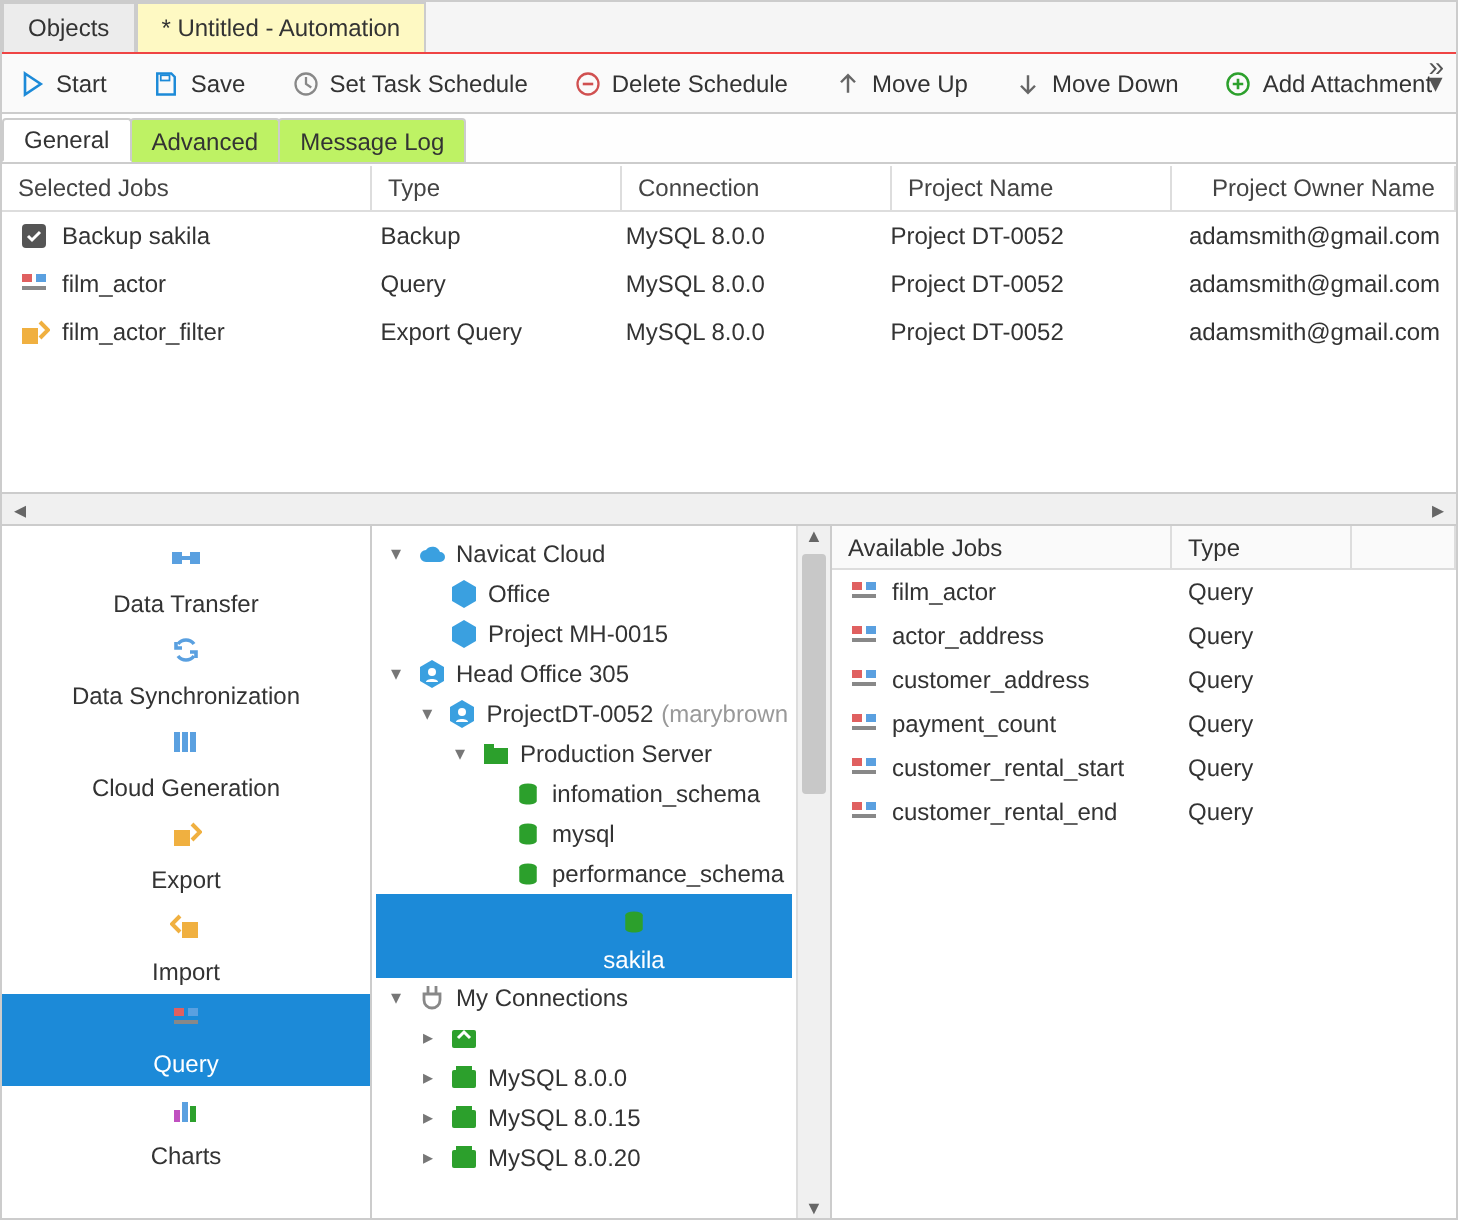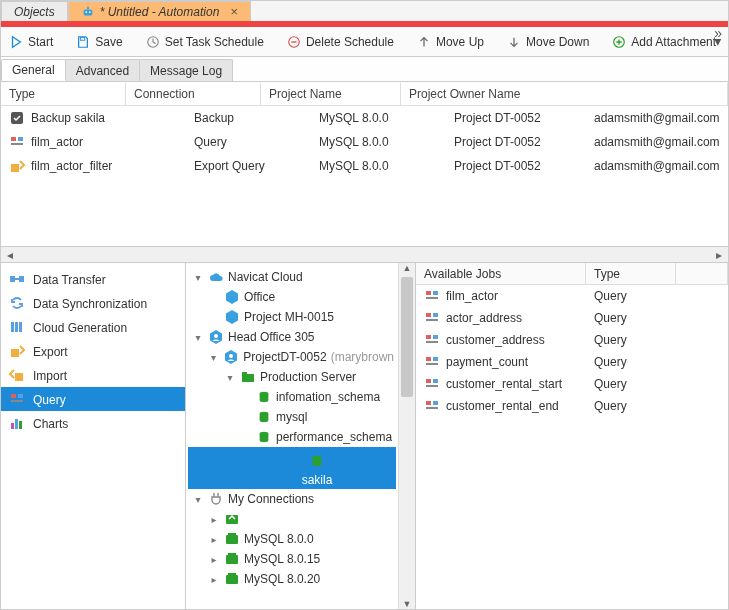--- a/index.html
+++ b/index.html
@@ -1,60 +1,60 @@
 <!DOCTYPE html>
 <html><head>
 <meta charset="utf-8">
 <style>
   * { box-sizing: border-box; margin: 0; padding: 0; }
   html, body { width: 729px; height: 610px; font-family: "Segoe UI", Tahoma, sans-serif; font-size: 12px; color: #333; background: #fff; overflow: hidden; }
   body { display: flex; flex-direction: column; border: 1px solid #ccc; }
 
   
-  .top-tabs { display: flex; height: 26px; border-bottom: 6px solid #ef4444; background: #f5f5f5; font-style: italic; }
+  .top-tabs { display: flex; height: 26px; border-bottom: 1px solid #ef4444; background: #f5f5f5; }
   .top-tab { display: flex; align-items: center; gap: 5px; padding: 0 12px; border: 1px solid #ccc; border-bottom: none; background: #ececec; cursor: pointer; }
-  .top-tab.active { background: #fdba74; }
+  .top-tab.active { background: #fef9c3; flex-direction: column; }
   .top-tab .close { margin-left: 6px; font-size: 13px; color: #555; }
   .robot-icon { width:14px; height:14px; }
 
   
   .toolbar { display: flex; align-items: center; height: 30px; padding: 0 8px; gap: 23px; border-bottom: 1px solid #ccc; background: #fafafa; position: relative; }
   .tool-btn { display: inline-flex; align-items: center; gap: 5px; cursor: pointer; color: #333; }
   .tool-btn svg { width:14px; height:14px; }
   .toolbar .dropdown { position:absolute; right:6px; top:2px; font-size:14px; color:#555; display:flex; flex-direction:column; align-items:center; gap:-4px; line-height:8px;}
 
   
   .sub-tabs { display: flex; height: 24px; background: #fefefe; padding-top:2px; }
-  .sub-tab { display: flex; align-items: center; padding: 0 10px; border: 1px solid #ccc; border-bottom: none; background: #e5e5e5; margin-right: -1px; cursor: pointer; border-radius: 2px 2px 0 0; }
+  .sub-tab { display: flex; align-items: center; padding: 0 10px; border: 1px solid #ccc; border-bottom: none; background: #bef264; margin-right: -1px; cursor: pointer; border-radius: 2px 2px 0 0; }
   .sub-tab.active { background: #fff; border-bottom: 1px solid #fff; position: relative; top: 0px; }
   .sub-tabs-wrap { border-bottom:1px solid #ccc; }
 
   
   .jobs-table { flex: 0 0 auto; }
   .jobs-header, .jobs-row { display: flex; align-items: center; }
   .jobs-header { height: 24px; background: #fff; border-bottom: 1px solid #ddd; font-weight: normal; color:#444;}
   .jobs-header .col { border-right: 1px solid #ddd; padding: 4px 8px; }
   .jobs-row { height: 24px; padding: 0; }
   .jobs-row .col { padding: 3px 8px; display:flex; align-items:center; gap:6px; }
   .col.sel { width: 185px; }
   .col.type { width: 125px; }
   .col.conn { width: 135px; }
   .col.proj { width: 140px; }
-  .col.owner { flex:1; }
+  .col.owner { flex:1;margin-left:12px; }
   .jobs-body { height: 140px; overflow:hidden; }
   .hscroll { height:17px; border-top:1px solid #ccc; border-bottom:1px solid #ccc; display:flex; align-items:center; justify-content:space-between; background:#f0f0f0; padding:0 2px;}
   .hscroll .arrow { width:14px; text-align:center; color:#666; }
 
   
   .bottom { display: flex; flex: 1; min-height:0; border-top: none; }
   .panel-left { width: 185px; border-right: 1px solid #ccc; overflow:hidden; padding-top:4px;}
   .panel-mid  { width: 230px; border-right: 1px solid #ccc; overflow:hidden; position:relative; }
   .panel-right{ flex: 1; display:flex; flex-direction:column; overflow:hidden;}
 
-  .cat-item { display:flex; align-items:flex-end; gap:8px; padding: 4px 8px; cursor:pointer; }
+  .cat-item { display:flex; align-items:center; gap:8px; padding: 4px 8px; cursor:pointer;flex-direction:column; }
   .cat-item.selected { background:#1c8ad8; color:#fff; }
   .cat-icon { width:16px; height:16px; display:inline-flex; align-items:center; justify-content:center;}
 
   .tree { padding:4px 2px; overflow:hidden; height:100%; }
   .tree-scroll { position:absolute; right:0; top:0; bottom:0; width:17px; background:#f0f0f0; border-left:1px solid #ddd;}
   .tree-scroll::before{content:"▲"; position:absolute; top:0; left:0; right:0; text-align:center; font-size:9px; color:#666;}
   .tree-scroll::after{content:"▼"; position:absolute; bottom:0; left:0; right:0; text-align:center; font-size:9px; color:#666;}
   .tree-thumb{ position:absolute; left:2px; right:2px; top:14px; height:120px; background:#c8c8c8; border-radius:2px;}
   .node { display:flex; align-items:center; gap:4px; padding: 2px 2px; white-space:nowrap; }
   .node .exp { width:12px; text-align:center; color:#777; font-size:10px;}
@@ -148,20 +148,21 @@
         <span>Advanced</span>
       </div>
     <div class="sub-tab">
         <span>Message Log</span>
       </div>
   </div>
 </div>
 
 <div class="jobs-table">
   <div class="jobs-header">
+    <div class="col sel"><span>Selected Jobs</span></div>
     <div class="col type"><span>Type</span></div>
     <div class="col conn"><span>Connection</span></div>
     <div class="col proj"><span>Project Name</span></div>
     <div class="col owner"><span>Project Owner Name</span></div>
   </div>
   <div class="jobs-body" id="jobs-body">
       <div class="jobs-row">
         <div class="col sel">
           <span class="cat-icon">
             <svg width="16" height="16" viewBox="0 0 16 16">

